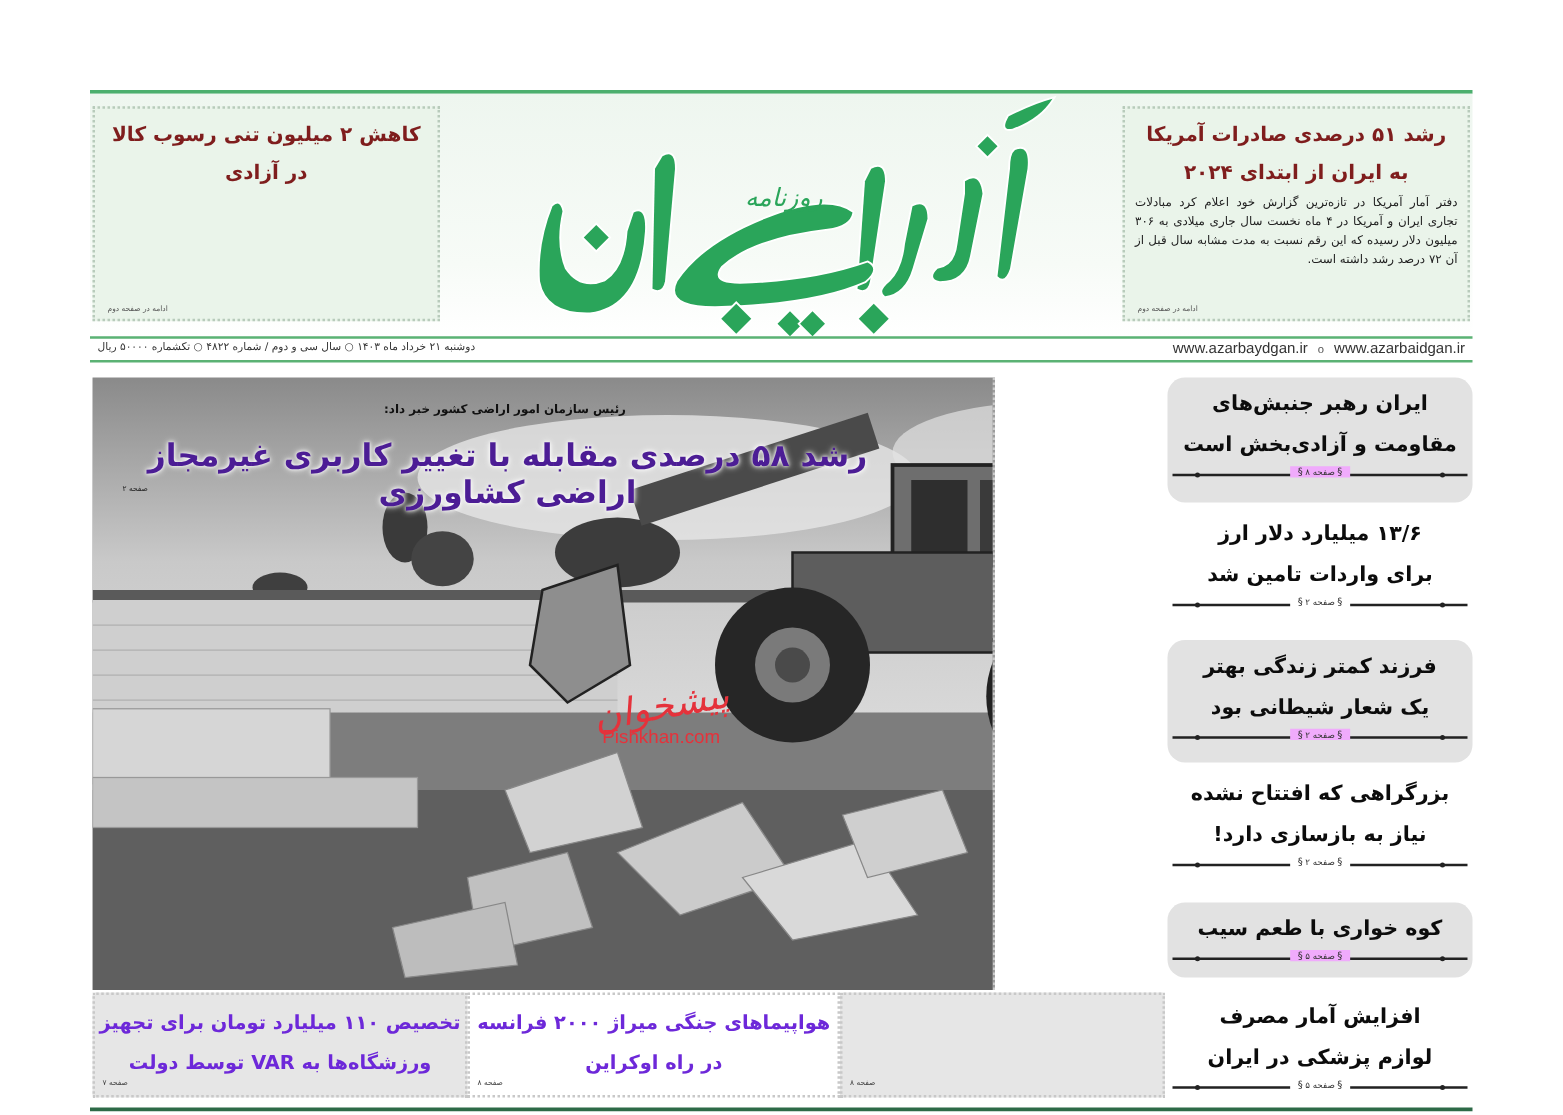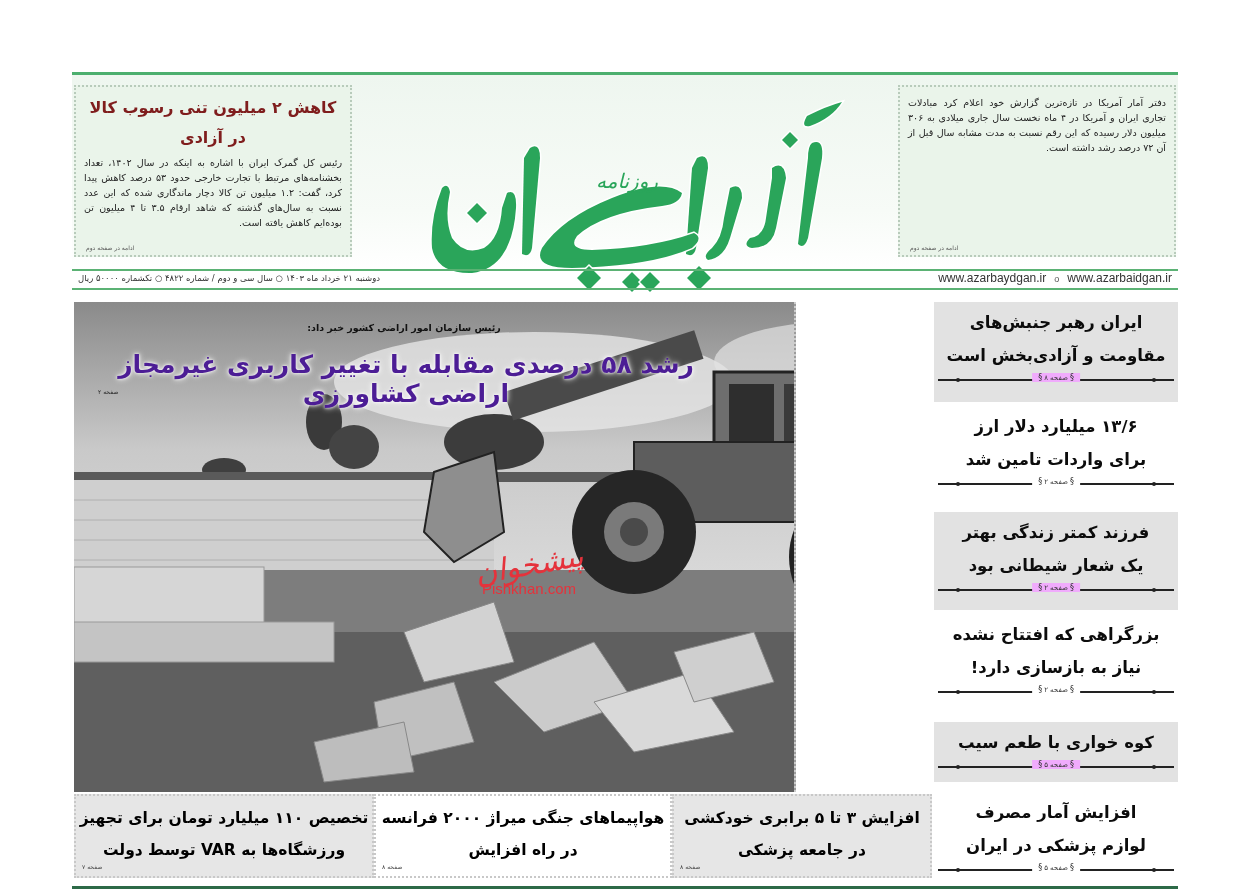--- a/index.html
+++ b/index.html
@@ -15,21 +15,21 @@
   .teaser { position: absolute; top: 10px; width: 278px; height: 172px;
             border: 2px dotted #b8cbbb; background: #eaf4ea; padding: 6px 8px 4px 8px;
             direction: rtl; text-align: center; }
   .teaser.left { left: 2px; }
   .teaser.right { right: 2px; }
   .teaser h2 { font-family: "DejaVu Sans", sans-serif; font-weight: bold; font-size: 16px;
                line-height: 30px; color: #7f1d1d; }
   .teaser p { font-size: 9.5px; line-height: 15px; text-align: justify; color: #222; margin-top: 2px; }
   .teaser .cont { font-size: 6px; color: #555; text-align: left; direction: rtl; position: absolute; left: 10px; bottom: 4px; }
 
-  .logo { position: absolute; left: 340px; top: 0; width: 440px; height: 215px; margin-top: 23px; }
+  .logo { position: absolute; left: 340px; top: 0; width: 440px; height: 215px; }
   .logo svg { width: 100%; height: 100%; }
 
   .infobar { position: absolute; left: 0; top: 197px; width: 1106px; height: 36px; }
   .infobar .line-top { position: absolute; left: 0; top: 0; width: 100%; height: 2px; background: #5bb274; }
   .infobar .line-bot { position: absolute; left: 0; top: 19px; width: 100%; height: 2px; background: #5bb274; }
   .dateline { position: absolute; left: 6px; top: 4px; font-size: 8.5px; color: #333; direction: rtl; }
   .urls { position: absolute; right: 6px; top: 2px; font-family: "Liberation Sans", sans-serif; font-size: 12px; color: #333; }
   .urls .sep { font-size: 9px; margin: 0 8px; color: #555; }
 
   
@@ -42,53 +42,57 @@
               color: #4c1d95; direction: rtl; text-align: center; letter-spacing: -0.5px;
               text-shadow: 0 0 3px #fff, 0 0 6px #fff; }
   .pageref-main { position: absolute; left: 24px; top: 86px; font-size: 6px; color: #222; }
   .watermark { position: absolute; left: 385px; top: 245px; width: 140px; text-align: center; }
   .watermark .fa { font-family: "DejaVu Serif", serif; font-size: 30px; color: #e5323b; direction: rtl;
                    transform: rotate(-10deg); display: block; font-style: italic; }
   .watermark .en { font-family: "Liberation Sans", sans-serif; font-size: 15px; color: #e5323b; display: block; margin-top: -2px; }
 
   
   .sidebar { position: absolute; left: 862px; top: 230px; width: 244px; height: 575px; }
-  .side-item { position: absolute; left: 0; width: 244px; direction: rtl; text-align: center; }
+  .side-item { position: absolute; left: 0; width: 244px; direction: rtl; text-align: center; border-radius: 14px; }
   .side-item.shaded { background: #e2e2e2; }
   .side-item h3 { font-size: 16.5px; font-weight: bold; line-height: 33px; color: #0c0c0c; padding-top: 4px; }
   .divider { position: relative; height: 14px; margin: 0 4px; }
   .divider .rule { position: absolute; left: 0; right: 0; top: 7px; height: 1.5px; background: #222; }
   .divider .rule::before, .divider .rule::after { content: ""; position: absolute; top: -1.5px; width: 4px; height: 4px;
       background: #222; border-radius: 50%; }
   .divider .rule::before { left: 18px; }
   .divider .rule::after { right: 18px; }
   .divider .ref { position: absolute; left: 50%; top: 1px; transform: translateX(-50%); background: inherit;
                   font-size: 7px; color: #333; padding: 0 4px; direction: rtl; white-space: nowrap; }
   .side-item.shaded .divider .ref { background: #f0abfc; }
   .side-item:not(.shaded) .divider .ref { background: #fff; }
   .divider .orn { font-size: 8px; color: #333; margin: 0 2px; }
 
   
   .bottom { position: absolute; left: 2px; top: 722px; width: 858px; height: 84px; }
   .bbox { position: absolute; top: 0; height: 84px; border: 2px dotted #c8c8c8; direction: rtl; text-align: center; }
   .bbox.shaded { background: #e6e6e6; }
-  .bbox h4 { font-size: 15.5px; font-weight: bold; line-height: 32px; color: #000000; padding-top: 6px; }
+  .bbox h4 { font-size: 15.5px; font-weight: bold; line-height: 32px; color: #6d28d9; padding-top: 6px; }
   .bbox .ref { position: absolute; left: 6px; bottom: 6px; font-size: 6px; color: #444; }
 
   .bottomline { position: absolute; left: 0; top: 814px; width: 1106px; height: 3px; background: #2d6a47; }
 </style>
 </head>
 <body>
 
 <div class="page">
   <div class="topline"></div>
 
   <div class="mast">
 
     <div class="teaser right">
+      <h2>
+        <span>رشد ۵۱ درصدی صادرات آمریکا</span><br>
+        <span>به ایران از ابتدای ۲۰۲۴</span>
+      </h2>
       <p>دفتر آمار آمریکا در تازه‌ترین گزارش خود اعلام کرد مبادلات تجاری ایران و آمریکا در ۴ ماه نخست سال جاری میلادی به ۳۰۶ میلیون دلار رسیده که این رقم نسبت به مدت مشابه سال قبل از آن ۷۲ درصد رشد داشته است.</p>
       <div class="cont">ادامه در صفحه دوم</div>
     </div>
 
     <div class="logo">
       <svg viewBox="0 0 440 215">
         <g fill="#2aa55a" stroke="#ffffff" stroke-width="3" paint-order="stroke">
 
           <path d="M395 18 Q415 8 430 4 Q420 20 398 28 Q388 30 395 18Z"></path>
           <path d="M400 45 Q412 40 410 60 L396 140 Q392 152 386 146 L396 60 Q396 48 400 45Z"></path>
@@ -114,21 +118,20 @@
         </g>
         <text x="215" y="90" font-family="DejaVu Serif, serif" font-size="20" fill="#2aa55a" font-style="italic" text-anchor="middle">روزنامه</text>
       </svg>
     </div>
 
     <div class="teaser left">
       <h2>
         <span>کاهش ۲ میلیون تنی رسوب کالا</span><br>
         <span>در آزادی</span>
       </h2>
-      <p>رئیس کل گمرک ایران با اشاره به اینکه در سال ۱۴۰۲، تعداد بخشنامه‌های مرتبط با تجارت خارجی حدود ۵۳ درصد کاهش پیدا کرد، گفت: ۱.۲ میلیون تن کالا دچار ماندگاری شده که این عدد نسبت به سال‌های گذشته که شاهد ارقام ۳.۵ تا ۴ میلیون تن بوده‌ایم کاهش یافته است.</p>
       <div class="cont">ادامه در صفحه دوم</div>
     </div>
   </div>
 
   <div class="infobar">
     <div class="line-top"></div>
     <div class="dateline">دوشنبه ۲۱ خرداد ماه ۱۴۰۳ ○ سال سی و دوم / شماره ۴۸۲۲ ○ تکشماره ۵۰۰۰۰ ریال</div>
     <div class="urls">
       <span>www.azarbaydgan.ir</span><span class="sep">o</span><span>www.azarbaidgan.ir</span>
     </div>
@@ -240,25 +243,24 @@
       <h3><span>افزایش آمار مصرف</span><br><span>لوازم پزشکی در ایران</span></h3>
       <div class="divider">
           <div class="rule"></div>
           <div class="ref"><span class="orn">§</span><span>صفحه ۵</span><span class="orn">§</span></div>
         </div>
     </div>
   </div>
 
   <div class="bottom">
     <div class="bbox shaded" style="left:598px; width:260px;">
-      <h4><span>افزایش ۳ تا ۵ برابری خودکشی</span><br><span>در جامعه پزشکی</span></h4>
       <div class="ref">صفحه ۸</div>
     </div>
     <div class="bbox" style="left:300px; width:298px;">
-      <h4><span>هواپیماهای جنگی میراژ ۲۰۰۰ فرانسه</span><br><span>در راه افزایش</span></h4>
+      <h4><span>هواپیماهای جنگی میراژ ۲۰۰۰ فرانسه</span><br><span>در راه اوکراین</span></h4>
       <div class="ref">صفحه ۸</div>
     </div>
     <div class="bbox shaded" style="left:0; width:300px;">
       <h4><span>تخصیص ۱۱۰ میلیارد تومان برای تجهیز</span><br><span>ورزشگاه‌ها به VAR توسط دولت</span></h4>
       <div class="ref">صفحه ۷</div>
     </div>
   </div>
 
   <div class="bottomline"></div>
 </div>

